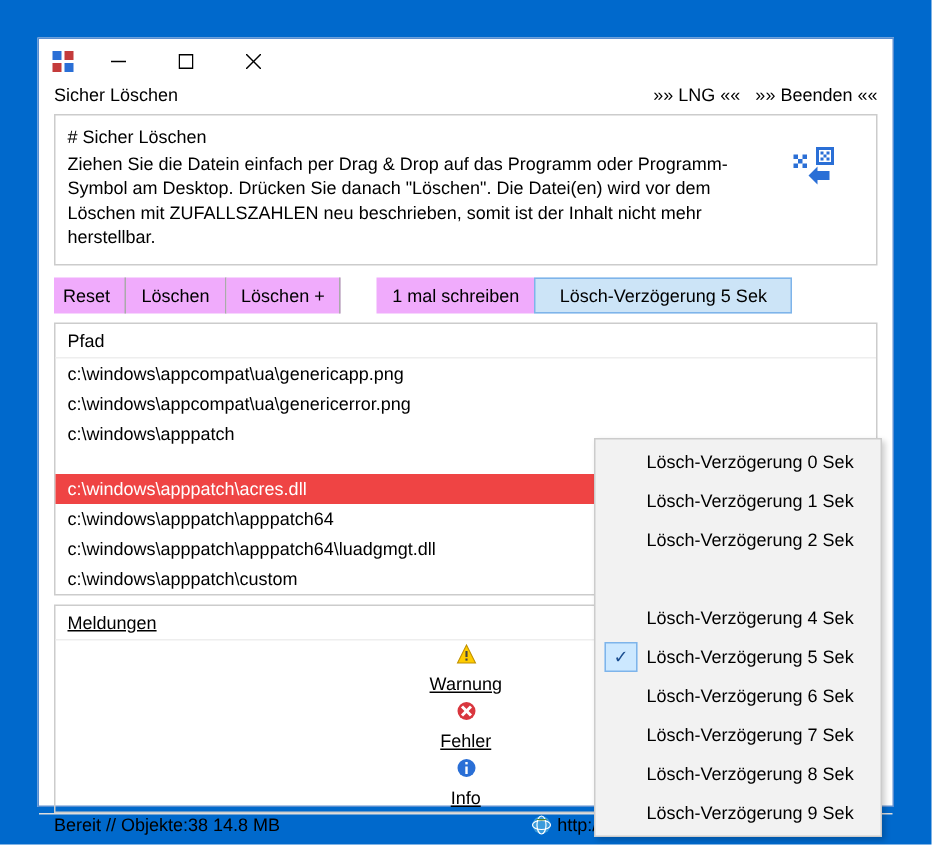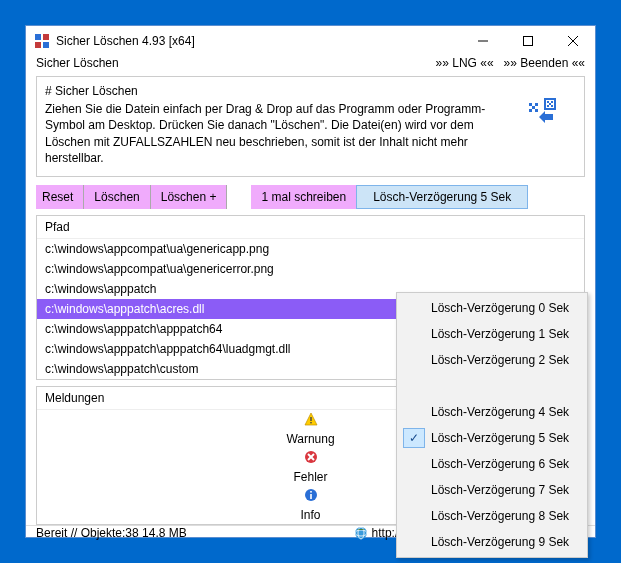--- a/index.html
+++ b/index.html
@@ -18,22 +18,22 @@
   .info-box .text { flex: 1; font-size: 12px; line-height: 1.35; }
   .info-box .blue-icon { width: 32px; height: 32px; flex-shrink: 0; margin-top: 14px; }
   .toolbar { display: flex; margin-top: 8px; position: relative; }
   .toolbar button { font-size: 12px; padding: 4px 10px; background: #f0abfc; border: none; border-right: 1px solid #aaa; }
   .toolbar button:first-child { padding-left: 6px; }
   .toolbar .spacer { border: none; flex:0; width:6px;}
   .toolbar button.delay { border: 1px solid #7eb4ea; background: #cce4f7; padding: 4px 16px; border-right: 1px solid #7eb4ea; }
   .list-box { border: 1px solid #ccc; margin-top: 6px; font-size: 12px; }
   .list-header { padding: 4px 8px; border-bottom: 1px solid #eee; }
   .list-row { padding: 3px 8px; white-space: nowrap; overflow: hidden; }
-  .list-row.selected { background: #8b5cf6; color: #fff; }
-  .msg-box { border: 1px solid #ccc; margin-top: 6px; font-size: 12px; padding: 0; }
+  .list-row.selected { background: #ef4444; color: #fff; margin-top: 17px; }
+  .msg-box { border: 1px solid #ccc; margin-top: 6px; font-size: 12px; padding: 0; text-decoration: underline; }
   .msg-header { padding: 4px 8px; border-bottom: 1px solid #eee; }
   .msg-row { padding: 2px 8px; display: flex; align-items: center; gap: 6px; flex-direction: column; }
   .msg-row span.icon { width: 14px; height: 14px; display: inline-flex; align-items: center; justify-content: center; }
   .statusbar { height: 24px; border-top: 1px solid #ddd; display: flex; align-items: center; font-size: 12px; padding: 0 10px; gap: 14px; }
   .statusbar .status-left { flex: 1; }
   .statusbar .status-link { display: flex; align-items: center; gap: 4px; }
   .dropdown { position: absolute; top: 222px; left: 370px; width: 192px; background: #f2f2f2; border: 1px solid #ccc; box-shadow: 2px 2px 4px rgba(0,0,0,0.2); z-index: 10; padding: 2px; }
   .dd-item { display: flex; align-items: center; padding: 3px 6px 3px 4px; font-size: 12px; }
   .dd-check { width: 22px; height: 20px; display: flex; align-items: center; justify-content: center; margin-right: 6px; }
   .dd-item.checked .dd-check { border: 1px solid #7eb4ea; background: #cce8ff; }
@@ -46,21 +46,20 @@
 <div class="window">
   <div class="titlebar">
     <span class="app-icon">
       <svg width="16" height="16" viewBox="0 0 16 16">
         <rect x="1" y="1" width="6" height="6" fill="#2a6fd6"></rect>
         <rect x="9" y="1" width="6" height="6" fill="#c43b3b"></rect>
         <rect x="1" y="9" width="6" height="6" fill="#c43b3b"></rect>
         <rect x="9" y="9" width="6" height="6" fill="#2a6fd6"></rect>
       </svg>
     </span>
-    <span class="title-text">Sicher Löschen 4.93 [x64]</span>
     <div class="win-controls">
       <div class="win-btn">
         <svg width="10" height="10">
             <line x1="0" y1="5" x2="10" y2="5" stroke="#000" stroke-width="1"></line>
           </svg>
       </div>
       <div class="win-btn">
         <svg width="10" height="10">
             <rect x="0.5" y="0.5" width="9" height="9" fill="none" stroke="#000" stroke-width="1"></rect>
           </svg>

